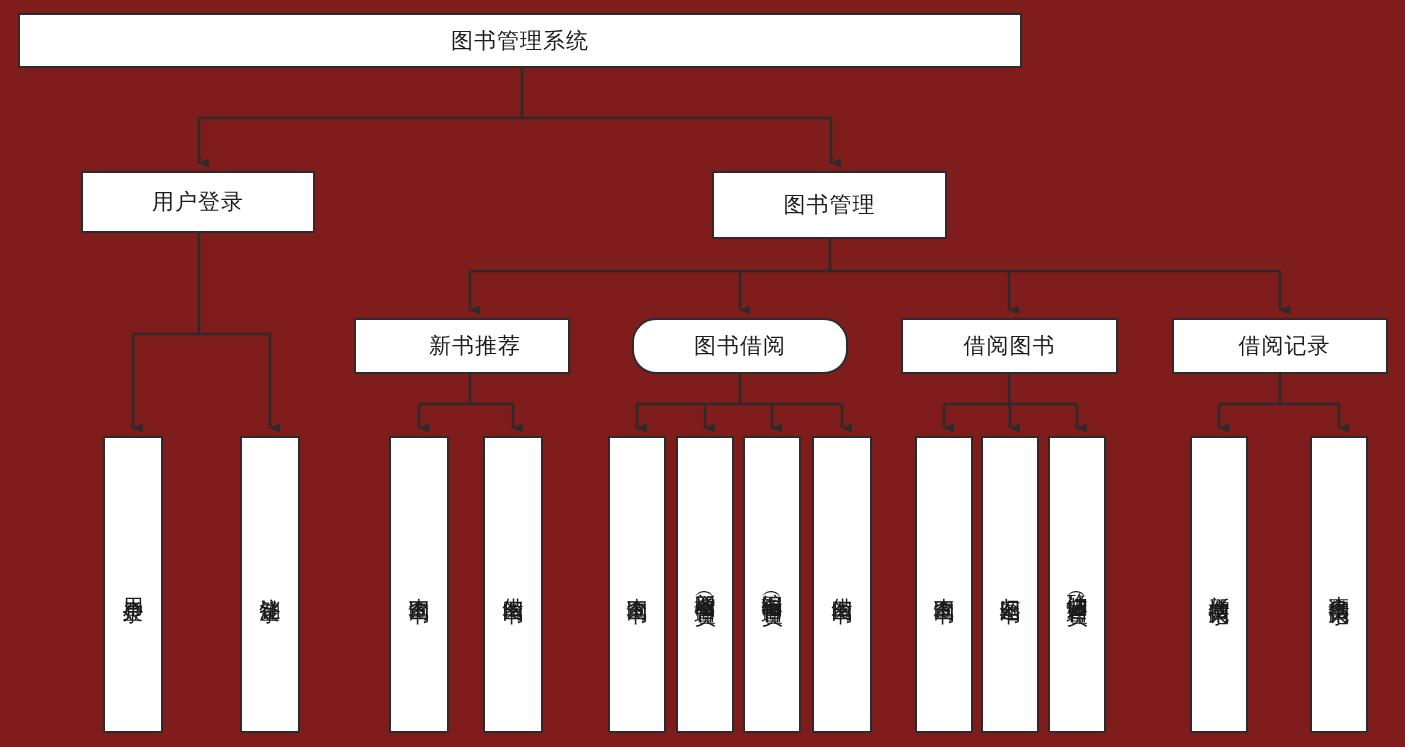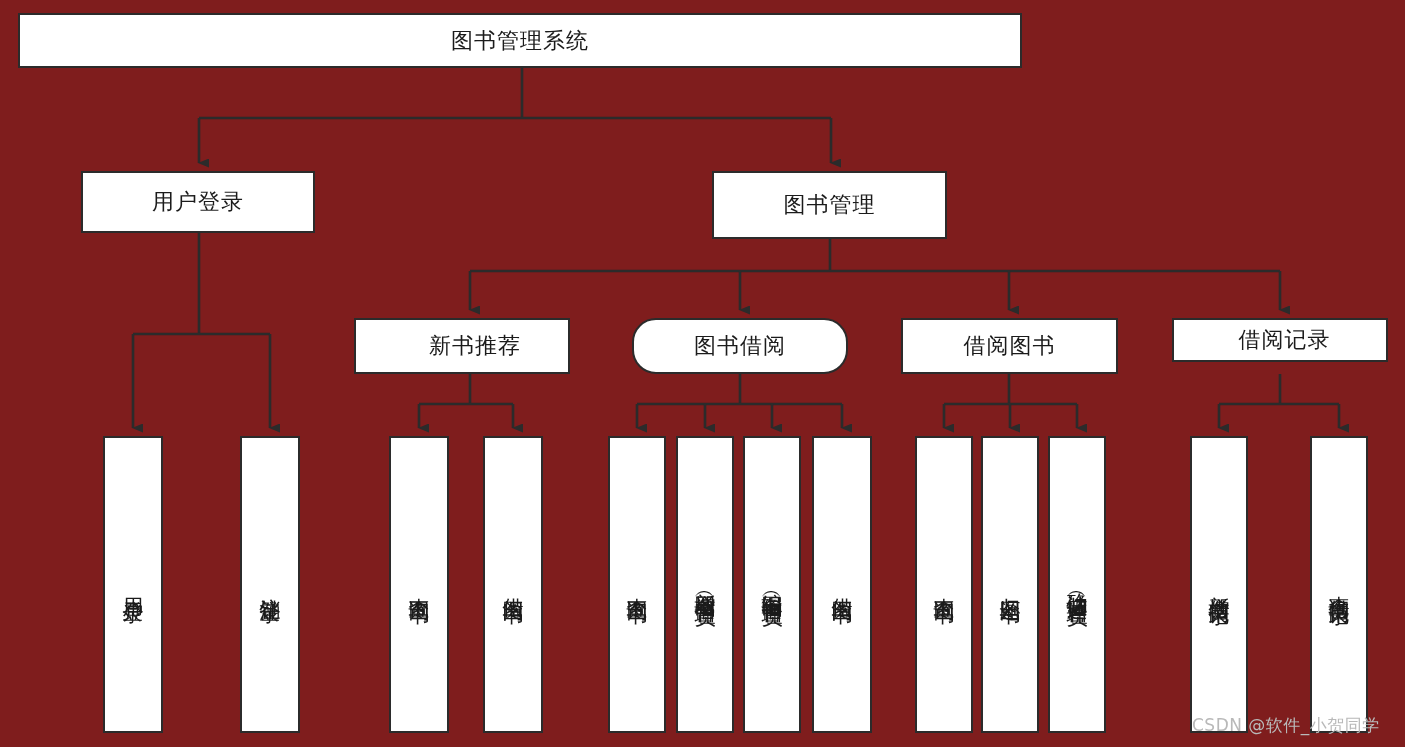--- a/index.html
+++ b/index.html
@@ -129,21 +129,21 @@
       </div>
       <div class="node horiz" style="left: 354px; top: 318px; width: 216px; height: 56px; padding-left: 26px;">
         <span class="label">新书推荐</span>
       </div>
       <div class="node horiz" style="left: 632px; top: 318px; width: 216px; height: 56px; border-radius: 24px;">
         <span class="label">图书借阅</span>
       </div>
       <div class="node horiz" style="left: 901px; top: 318px; width: 217px; height: 56px;">
         <span class="label">借阅图书</span>
       </div>
-      <div class="node horiz" style="left: 1172px; top: 318px; width: 216px; height: 44px; padding-left: 9px;">
+      <div class="node horiz" style="left: 1172px; top: 318px; width: 216px; height: 56px; padding-left: 9px;">
         <span class="label">借阅记录</span>
       </div>
       <div class="node vert" style="left: 103px; top: 436px; width: 60px; height: 297px;">
         <span class="label">用户登录</span>
       </div>
       <div class="node vert" style="left: 240px; top: 436px; width: 60px; height: 297px;">
         <span class="label">注销登录</span>
       </div>
       <div class="node vert" style="left: 389px; top: 436px; width: 60px; height: 297px;">
         <span class="label">查询图书</span>
@@ -173,15 +173,14 @@
         <span class="label">确认归还（管理员）</span>
       </div>
       <div class="node vert" style="left: 1190px; top: 436px; width: 58px; height: 297px;">
         <span class="label">新增借阅记录</span>
       </div>
       <div class="node vert" style="left: 1310px; top: 436px; width: 58px; height: 297px;">
         <span class="label">查询借阅记录</span>
       </div>
     </div>
 
-  <div class="watermark" style="left: 1192px; top: 714px;">CSDN @软件_小贺同学</div>
 
 </div>
 
 </body></html>

